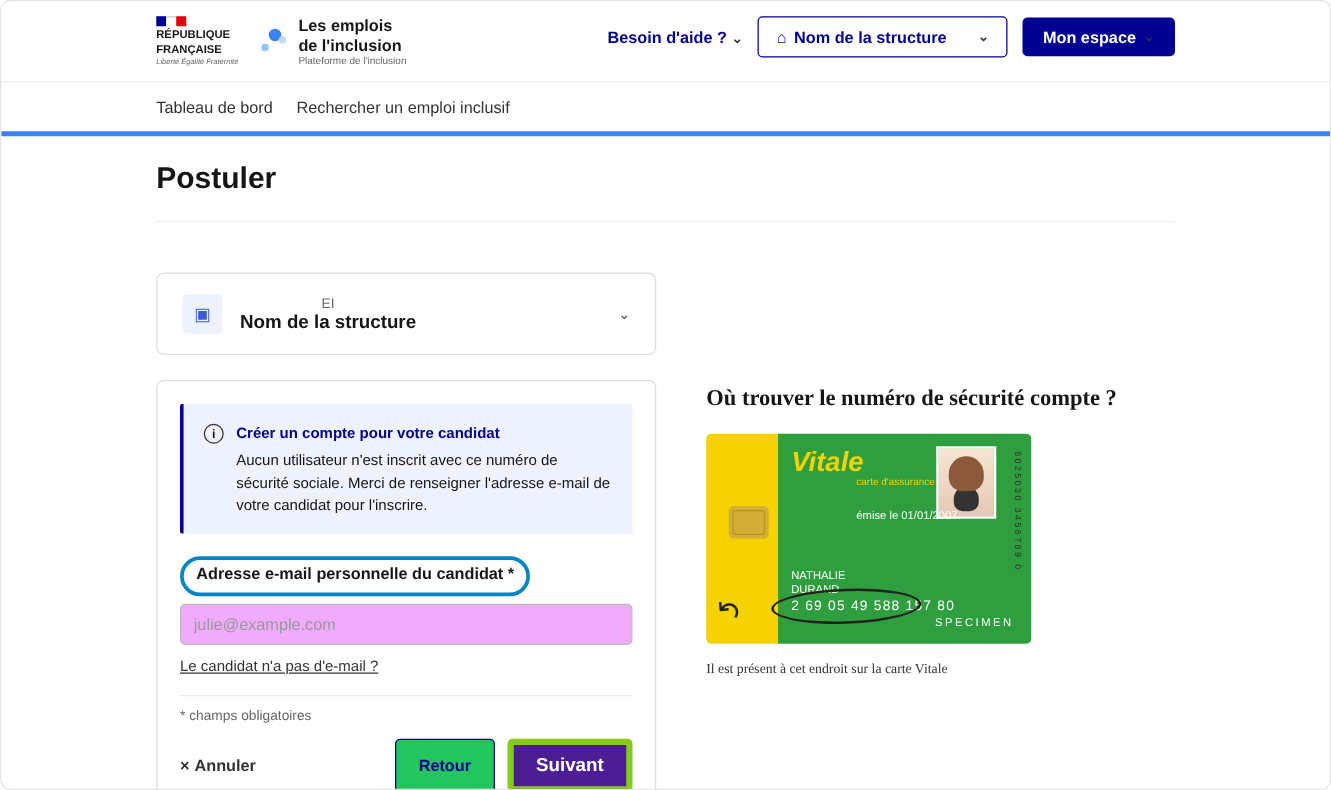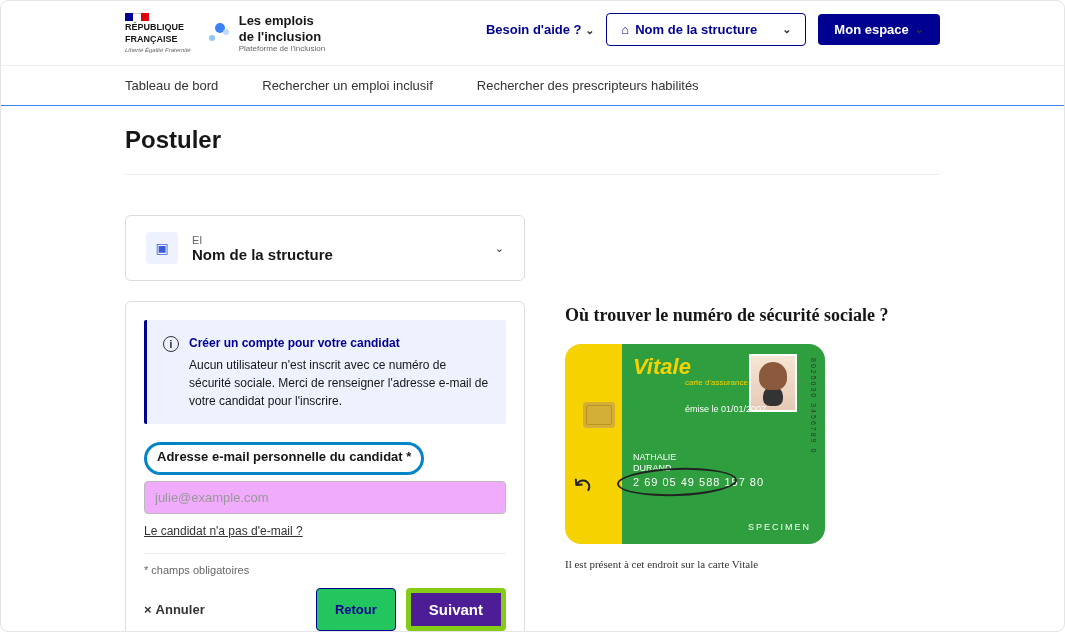--- a/index.html
+++ b/index.html
@@ -22,35 +22,35 @@
     .brand-icon::after { content: ""; position: absolute; width: 6px; height: 6px; background: #93c5fd; border-radius: 50%; top: 14px; left: 2px; box-shadow: 14px -6px 0 #bfdbfe; }
     .brand-text { font-size: 13px; font-weight: bold; line-height: 1.2; }
     .brand-sub { font-size: 8px; color: #666; }
     
     .header-right { display: flex; align-items: center; gap: 12px; }
     .help-link { color: #000091; font-size: 13px; font-weight: 600; cursor: pointer; }
     .structure-select { border: 1px solid #000091; color: #000091; padding: 8px 14px; border-radius: 4px; font-size: 13px; font-weight: 600; display: flex; align-items: center; gap: 6px; width: 200px; justify-content: space-between; cursor: pointer; }
     .structure-select-inner { display: flex; align-items: center; gap: 6px; }
     .btn-primary { background: #000091; color: #fff; padding: 8px 16px; border-radius: 4px; font-size: 13px; font-weight: 600; display: flex; align-items: center; gap: 6px; cursor: pointer; }
     
-    .nav { padding: 12px 124px; border-bottom: 1px solid #3b82f6; display: flex; gap: 44px; }
+    .nav { padding: 12px 124px; border-bottom: 4px solid #3b82f6; display: flex; gap: 19px; }
     .nav-item { font-size: 13px; color: #333; cursor: pointer; }
     
     .main { padding: 20px 124px; display: flex; gap: 40px; }
     .left-col { width: 400px; }
     .right-col { flex: 1; padding-top: 90px; }
     
     .page-title { font-size: 24px; font-weight: bold; margin-bottom: 20px; }
     .title-divider { border-bottom: 1px solid #eee; margin-bottom: 20px; width: 815px; }
     
     .structure-card { border: 1px solid #ddd; border-radius: 6px; padding: 16px 20px; display: flex; justify-content: space-between; align-items: center; cursor: pointer; margin-bottom: 20px; }
     .structure-card-left { display: flex; align-items: center; gap: 14px; }
     .structure-icon { width: 32px; height: 32px; background: #eef2ff; border-radius: 4px; display: flex; align-items: center; justify-content: center; color: #3b5bdb; font-size: 14px; }
     .structure-info { display: flex; flex-direction: column; }
-    .structure-type { font-size: 11px; color: #666; }
+    .structure-type { font-size: 11px; color: #666; text-align: center; }
     .structure-name { font-size: 15px; font-weight: bold; }
     .chevron { font-size: 11px; color: #333; }
     
     .form-panel { border: 1px solid #ddd; border-radius: 6px; padding: 18px; }
     
     .info-box { background: #eef2ff; border-left: 3px solid #000091; padding: 14px 16px; border-radius: 2px; margin-bottom: 18px; display: flex; gap: 10px; }
     .info-icon { width: 16px; height: 16px; border: 1.5px solid #333; border-radius: 50%; display: flex; align-items: center; justify-content: center; font-size: 10px; font-weight: bold; flex-shrink: 0; margin-top: 2px; }
     .info-content { font-size: 12px; line-height: 1.5; }
     .info-title { font-weight: bold; margin-bottom: 4px; color: #000091; }
     
@@ -64,21 +64,21 @@
     .divider { border-top: 1px solid #eee; margin: 14px 0 10px; }
     .mandatory-note { font-size: 11px; color: #666; margin-bottom: 12px; }
     
     .form-actions { display: flex; justify-content: space-between; align-items: center; }
     .btn-cancel { font-size: 13px; font-weight: 600; color: #333; display: flex; align-items: center; gap: 4px; cursor: pointer; }
     .actions-right { display: flex; gap: 10px; }
     .btn-outline { border: 1px solid #000091; color: #000091; background: #22c55e; padding: 8px 18px; border-radius: 4px; font-size: 13px; font-weight: 600; cursor: pointer; }
     .btn-solid { border: 5px solid #84cc16; color: #fff; background: #4c1d95; padding: 8px 18px; border-radius: 4px; font-size: 15px; font-weight: 600; cursor: pointer; }
     
     .side-title { font-family: 'Comic Sans MS', cursive; font-size: 18px; font-weight: bold; margin-bottom: 18px; }
-    .vitale-card { width: 260px; height: 200px; border-radius: 16px; background: linear-gradient(to right, #f5d200 0%, #f5d200 22%, #2e9e3e 22%, #2e9e3e 100%); position: relative; padding: 14px; color: #fff; overflow: hidden; }
+    .vitale-card { width: 260px; height: 168px; border-radius: 4px; background: linear-gradient(to right, #f5d200 0%, #f5d200 22%, #2e9e3e 22%, #2e9e3e 100%); position: relative; padding: 14px; color: #fff; overflow: hidden; }
     .vitale-brand { font-size: 22px; font-weight: bold; font-style: italic; color: #f5d200; position: absolute; top: 10px; left: 68px; }
     .vitale-sub { font-size: 8px; position: absolute; top: 34px; left: 120px; color: #f5d200; }
     .chip { position: absolute; width: 32px; height: 26px; background: #d4af37; border-radius: 4px; top: 58px; left: 18px; }
     .chip::before { content:""; position:absolute; inset:3px; border:1px solid #b8941f; border-radius:2px; }
     .photo { position: absolute; width: 48px; height: 58px; background: linear-gradient(#f5e6d3, #e5c9b5); top: 10px; right: 28px; border: 2px solid #fff; }
     .photo::after { content:""; position:absolute; width:28px; height:28px; background:#8b5a3c; border-radius:50% 50% 40% 40%; top:6px; left:8px; box-shadow: 0 20px 0 -4px #333; }
     .emise { position: absolute; font-size: 9px; top: 60px; left: 120px; }
     .card-name { position: absolute; font-size: 9px; top: 108px; left: 68px; line-height: 1.2; }
     .card-number { position: absolute; font-size: 11px; top: 132px; left: 68px; letter-spacing: 1px; }
     .specimen { position: absolute; font-size: 9px; bottom: 12px; right: 14px; letter-spacing: 2px; }
@@ -123,21 +123,20 @@
     <div class="btn-primary">
         <span>Mon espace</span> 
         <span class="chevron">⌄</span>
       </div>
   </div>
 </div>
 
 <div class="nav">
   <div class="nav-item">Tableau de bord</div>
   <div class="nav-item">Rechercher un emploi inclusif</div>
-  <div class="nav-item">Rechercher des prescripteurs habilités</div>
 </div>
 
 <div style="padding: 20px 124px 0;">
   <div class="page-title">Postuler</div>
   <div class="title-divider"></div>
 </div>
 
 <div class="main">
   <div class="left-col">
 
@@ -177,21 +176,21 @@
           </div>
         <div class="actions-right">
           <button class="btn-outline">Retour</button>
           <button class="btn-solid">Suivant</button>
         </div>
       </div>
     </div>
   </div>
 
   <div class="right-col">
-    <div class="side-title">Où trouver le numéro de sécurité sociale ?</div>
+    <div class="side-title">Où trouver le numéro de sécurité compte ?</div>
     <div class="vitale-card">
       <div class="vitale-brand">Vitale</div>
       <div class="vitale-sub">carte d'assurance maladie</div>
       <div class="chip"></div>
       <div class="photo"></div>
       <div class="emise">émise le 01/01/2007</div>
       <div class="card-name">
         <div>NATHALIE</div>
         <div>DURAND</div>
       </div>

